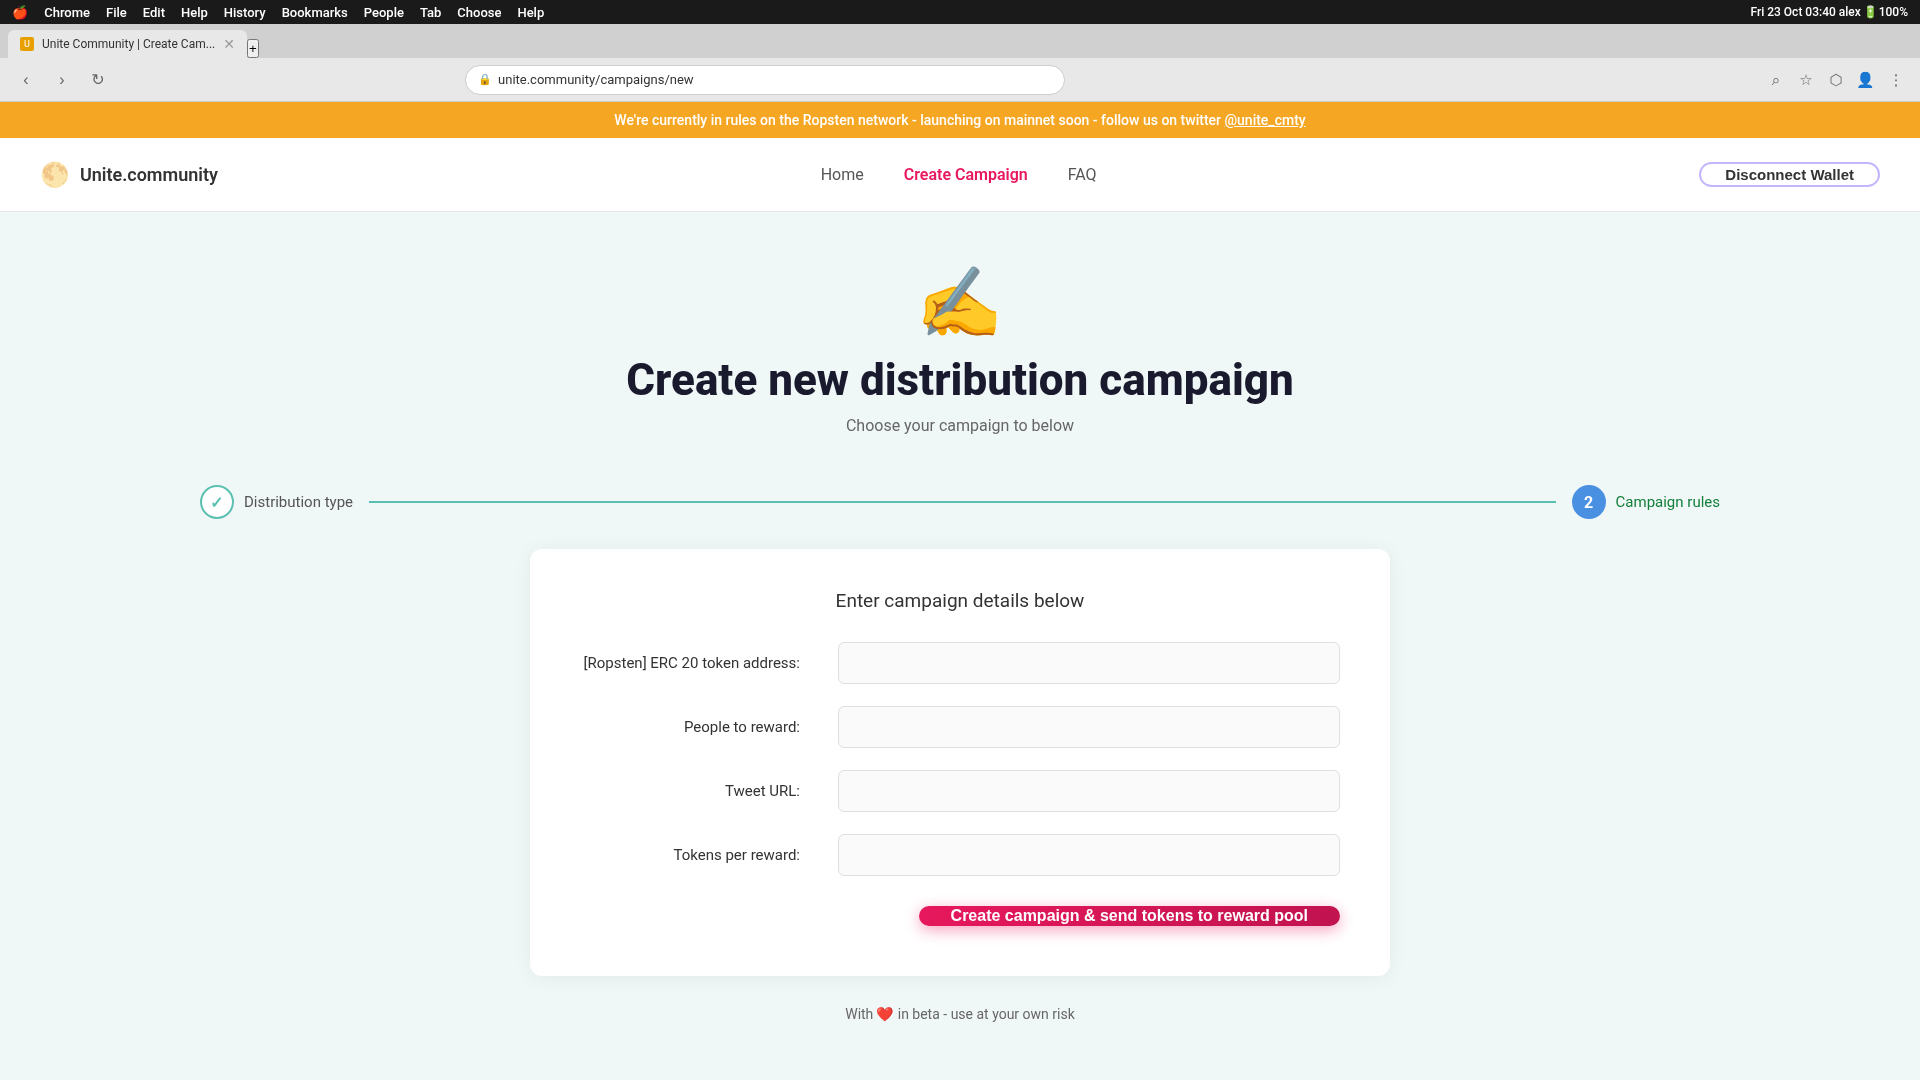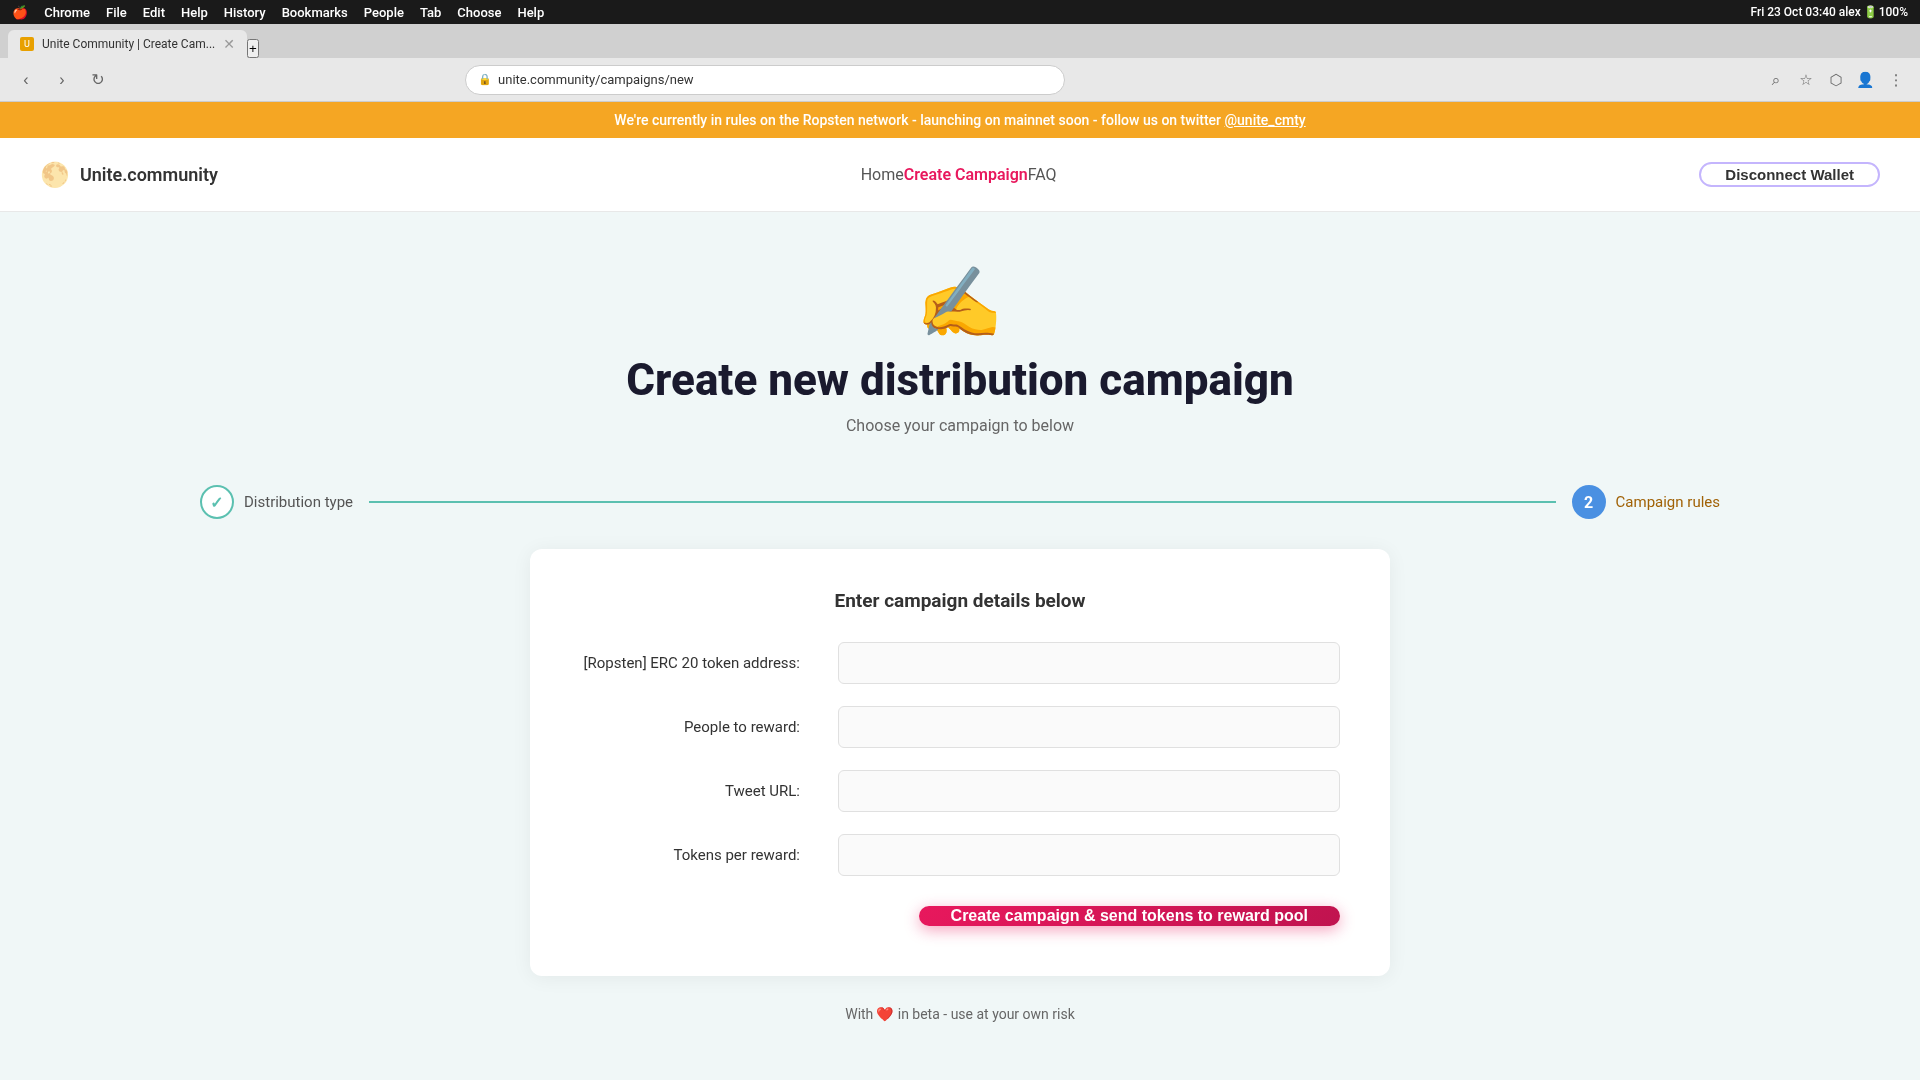--- a/index.html
+++ b/index.html
@@ -163,20 +163,21 @@
       gap: 10px;
       font-size: 18px;
       font-weight: 600;
       color: #333;
     }
     .app-logo .logo-icon {
       font-size: 24px;
     }
     .nav-links {
       display: flex;
+      gap: 40px;
       margin: 7px auto;
       align-items: center;
     }
     .nav-link {
       font-size: 16px;
       color: #555;
       text-decoration: none;
       cursor: pointer;
     }
     .nav-link.active {
@@ -254,21 +255,21 @@
       border-color: #5bc0b0;
       color: #5bc0b0;
     }
     .step-circle.active {
       background: #4a90e2;
       border-color: #4a90e2;
       color: #fff;
     }
     .step-label {
       font-size: 15px;
-      color: #a16207;
+      color: #15803d;
       white-space: nowrap;
     }
     .step-label.done { color: #555; }
     .step-connector {
       flex: 1;
       height: 2px;
       background: #5bc0b0;
       margin: 0 16px;
       min-width: 600px;
     }
@@ -278,21 +279,21 @@
       background: #fff;
       border-radius: 12px;
       margin: 0 auto;
       max-width: 860px;
       padding: 40px 50px 50px;
       box-shadow: 0 2px 20px rgba(0,0,0,0.06);
     }
     .form-card-title {
       text-align: center;
       font-size: 19px;
-      font-weight: 700;
+      font-weight: 400;
       color: #333;
       margin-bottom: 30px;
     }
 
     .form-row {
       display: flex;
       align-items: center;
       margin-bottom: 22px;
       gap: 38px;
     }

